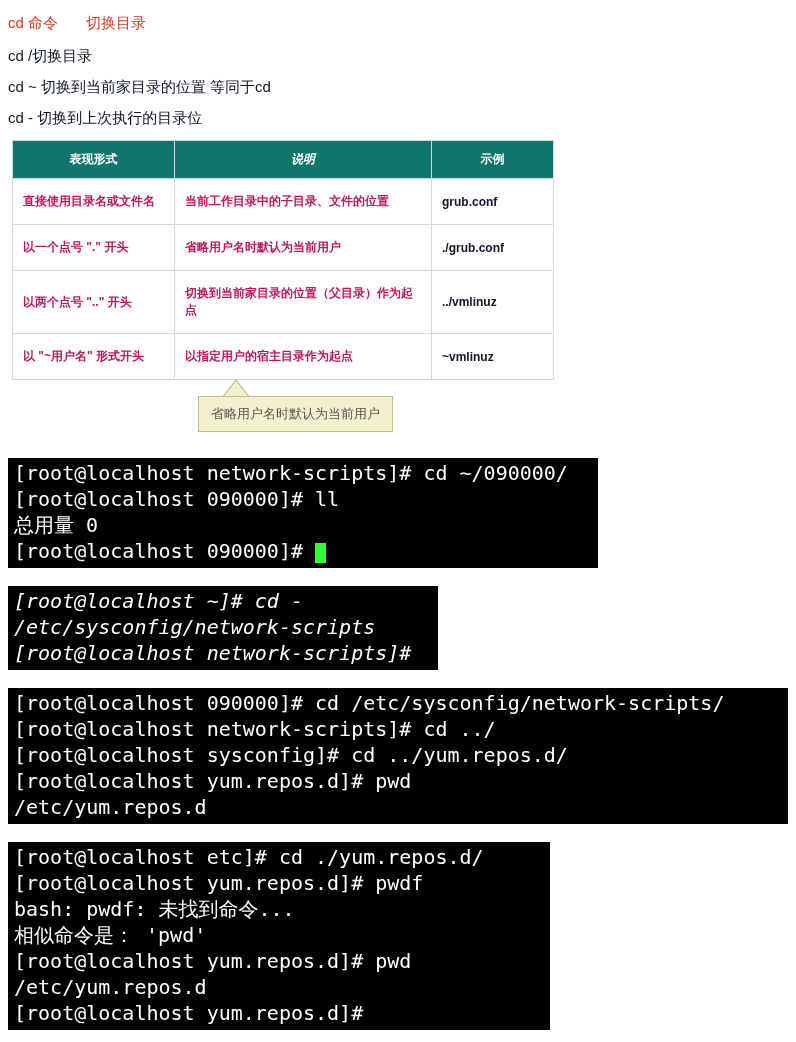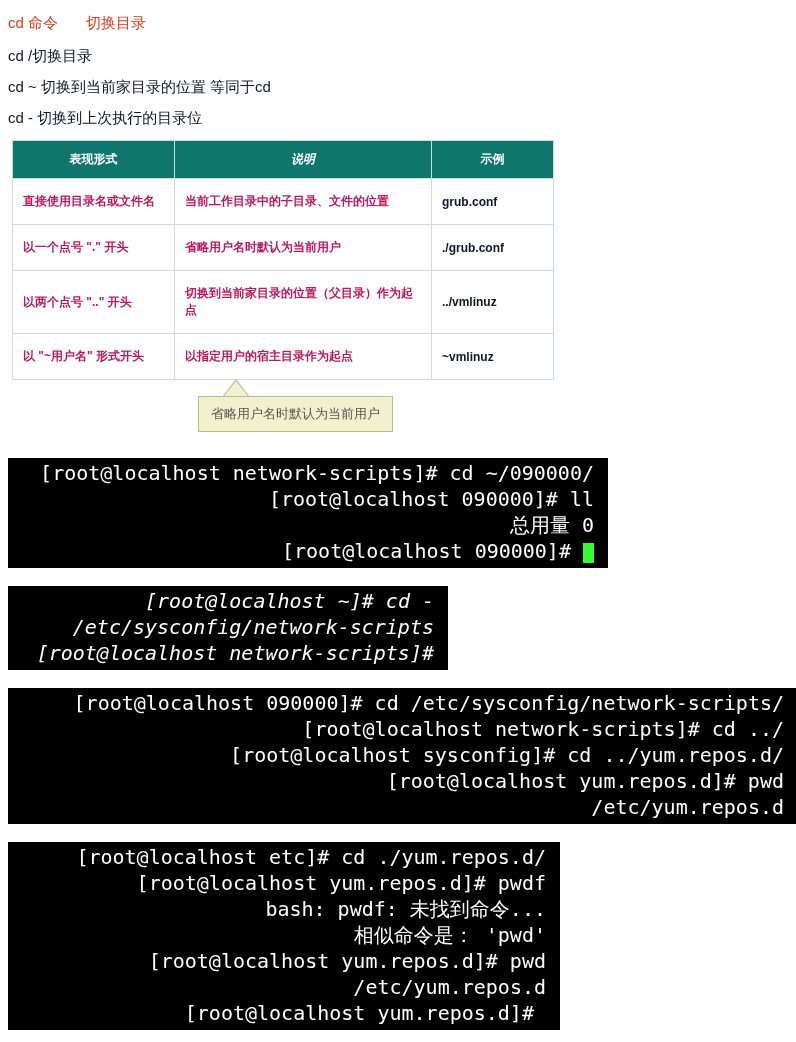--- a/index.html
+++ b/index.html
@@ -76,25 +76,24 @@
     padding:8px 12px;
     font-size:13px;
     color:#555;
   }
   .term {
     background:#000;
     color:#fff;
     font-family:"SimSun","Consolas",monospace;
     font-size:20px;
     line-height:1.3;
-    padding:2px 14px 4px 6px;
+    padding:2px 4px 4px 6px;
     margin:18px 0 6px 0;
     white-space:pre;
     display:table;
-    text-align:right;
   }
   .term .cursor {
     display:inline-block;
     width:11px;
     height:20px;
     background:#33ff33;
     vertical-align:text-bottom;
   }
   .term1 { width:580px; }
   .term2 { width:420px;font-style:italic; }

